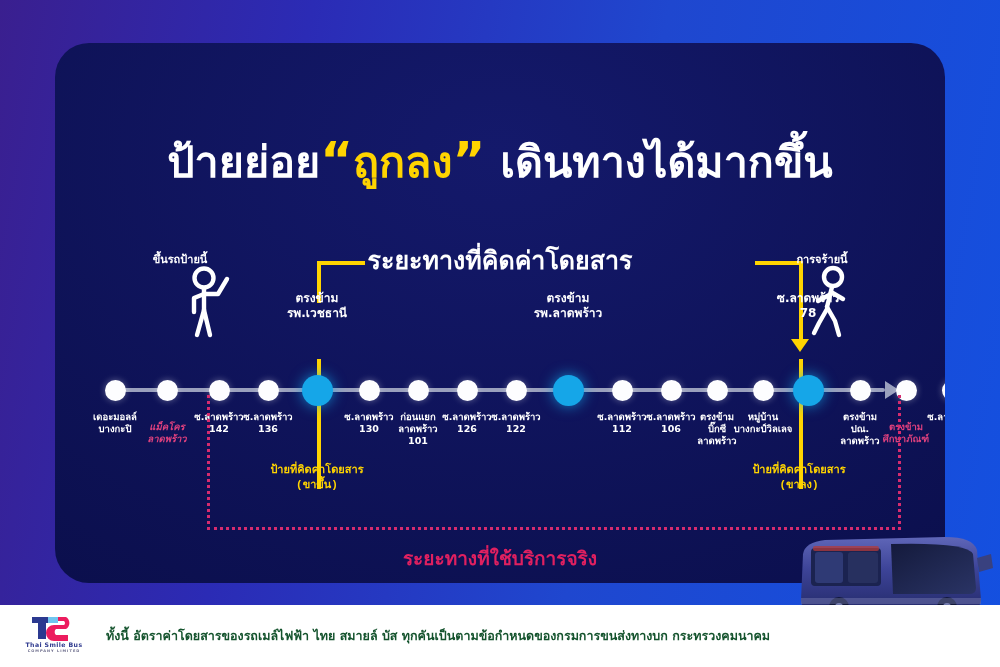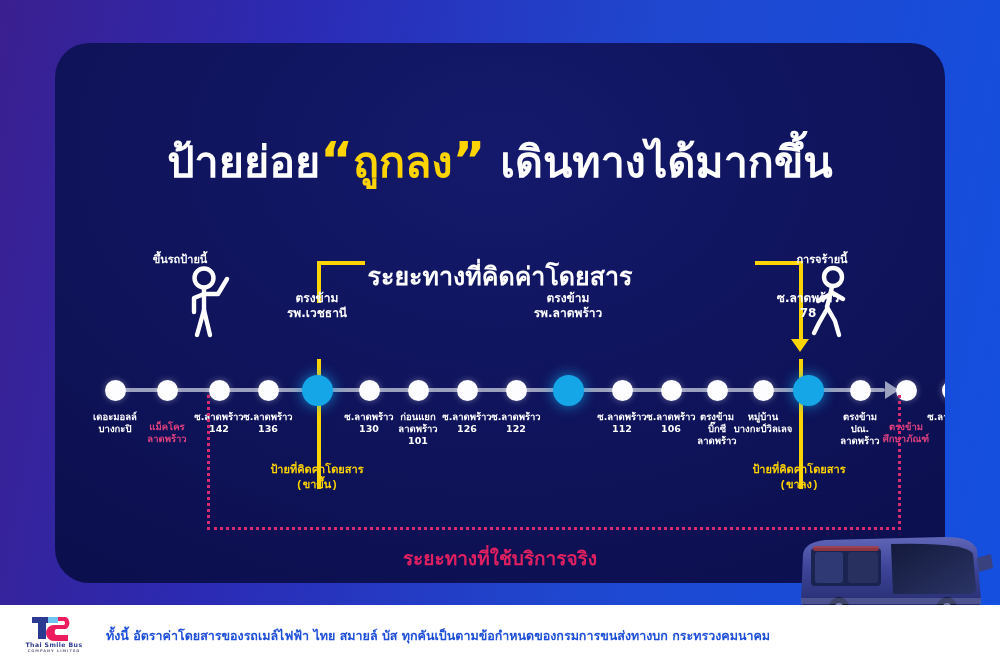--- a/index.html
+++ b/index.html
@@ -24,21 +24,21 @@
   
   .title {
     position:absolute; left:0; top:92px; width:890px; text-align:center;
     font-size:43px; font-weight:bold; color:#ffffff; letter-spacing:0px;
     white-space:nowrap; line-height:1;
   }
   .title .hl { color:#ffd400; }
   .title .qm { color:#ffd400; font-size:50px; }
   
   .bracket-label {
-    position:absolute; top:213px; left:0; width:890px; text-align:center;
+    position:absolute; top:197px; left:0; width:890px; text-align:center;
     font-size:25px; font-weight:bold; color:#ffffff;
   }
   .brk-line {
     position:absolute; background:#ffd400;
   }
   
   .ydrop { position:absolute; width:4px; background:#ffd400; }
   .yarrow {
     position:absolute; width:0; height:0;
     border-left:9px solid transparent; border-right:9px solid transparent;
@@ -101,21 +101,21 @@
   .logo { margin-left:18px; width:72px; height:44px; position:relative; }
   .logo-txt1 {
     position:absolute; left:0; top:27px; width:72px; text-align:center;
     font-size:6.2px; font-weight:bold; color:#2f3a8f; letter-spacing:.4px;
   }
   .logo-txt2 {
     position:absolute; left:0; top:35px; width:72px; text-align:center;
     font-size:3.6px; font-weight:bold; color:#6b6b8a; letter-spacing:1px;
   }
   .footer-text {
-    margin-left:16px; color:#1d4ed8; font-size:12.5px; font-weight:bold;
+    margin-left:16px; color:#14532d; font-size:12.5px; font-weight:bold;
   }
 </style>
 </head>
 <body>
 
 <div id="root">
 
   <div class="card">
 
     <div class="title">
@@ -176,21 +176,21 @@
         <div class="node minor" style="left: 651.5px; top: 336.5px;"></div>
         <div class="node minor" style="left: 697.5px; top: 336.5px;"></div>
         <div class="node major" style="left: 737.5px; top: 331.5px;"></div>
         <div class="node minor" style="left: 794.5px; top: 336.5px;"></div>
         <div class="node minor" style="left: 840.5px; top: 336.5px;"></div>
         <div class="node minor" style="left: 886.5px; top: 336.5px;"></div>
       </div>
     <div id="labels-layer">
         <div class="stop-label" style="left: 22px; width: 76px; top: 368px;">เดอะมอลล์
 บางกะปิ</div>
-        <div class="stop-label pink" style="left: 74px; width: 76px; top: 378px;">แม็คโคร
+        <div class="stop-label pink" style="left: 74px; width: 76px; top: 378px; font-style: italic;">แม็คโคร
 ลาดพร้าว</div>
         <div class="stop-label" style="left: 126px; width: 76px; top: 368px;">ซ.ลาดพร้าว
 142</div>
         <div class="stop-label" style="left: 175px; width: 76px; top: 368px;">ซ.ลาดพร้าว
 136</div>
         <div class="major-label" style="left: 202px; width: 120px; top: 248px;">ตรงข้าม
 รพ.เวชธานี</div>
         <div class="stop-label" style="left: 276px; width: 76px; top: 368px;">ซ.ลาดพร้าว
 130</div>
         <div class="stop-label" style="left: 325px; width: 76px; top: 368px;">ก่อนแยก

